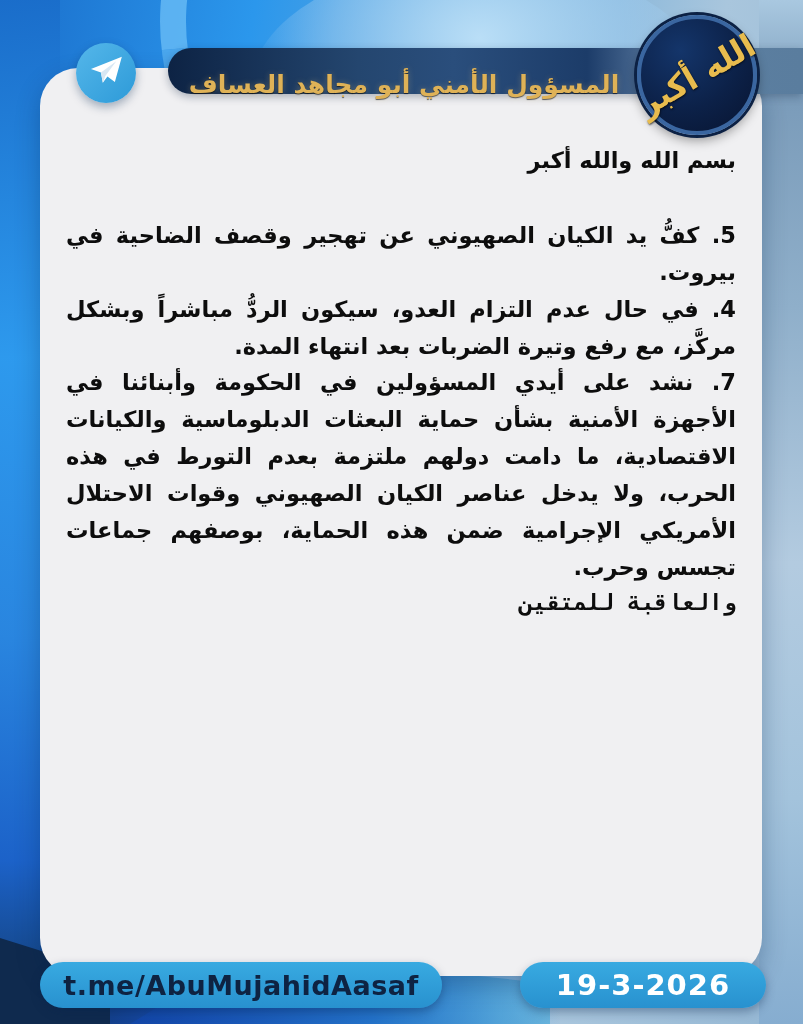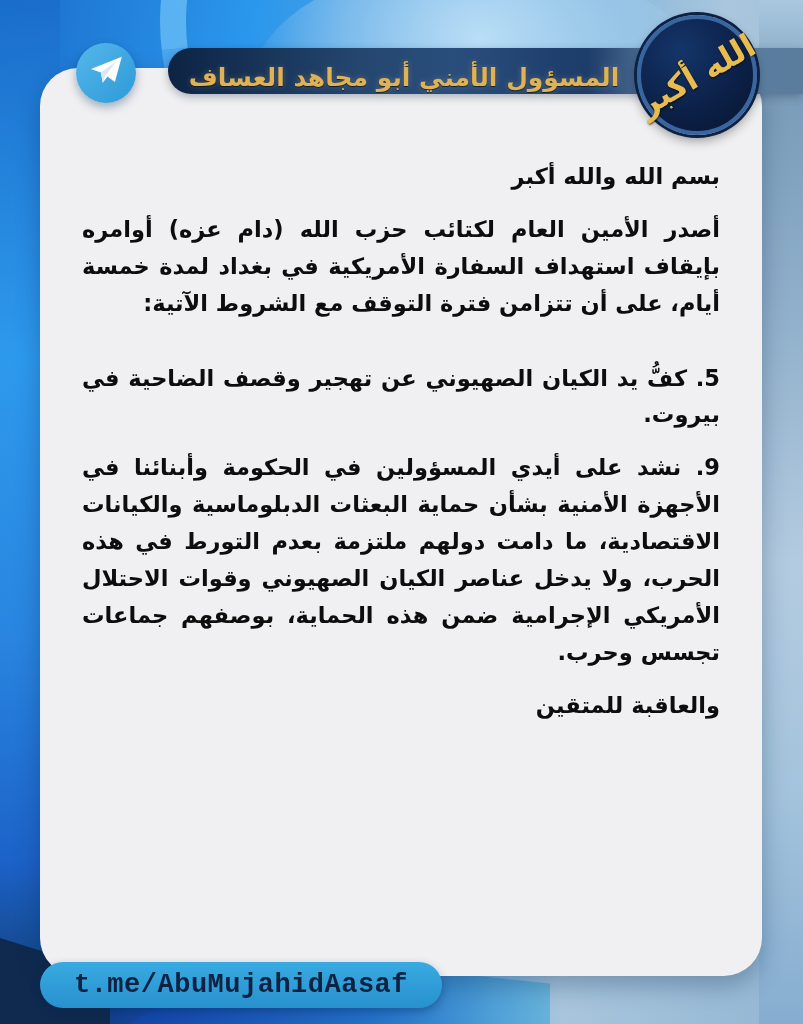--- a/index.html
+++ b/index.html
@@ -26,75 +26,75 @@
     background:linear-gradient(80deg,rgba(18,70,170,.85),rgba(60,170,220,.55));
     clip-path:polygon(0 100%,28% 20%,100% 55%,100% 100%);}
   .bg-corner-dark{position:absolute;left:0;bottom:0;width:110px;height:86px;background:#0f2a4e;
     clip-path:polygon(0 0,100% 40%,100% 100%,0 100%);}
 
   
   .card{position:absolute;left:40px;top:68px;width:722px;height:908px;background:#f0f0f2;
     border-radius:38px;box-shadow:0 10px 24px rgba(8,35,75,.3);}
   .card-inner{position:absolute;inset:0;padding:74px 26px 0 26px;direction:rtl;
     color:#0d0d0d;font-weight:bold;font-size:22.5px;line-height:1.64;}
-  .card-inner p{margin:16px;text-align:justify;}
+  .card-inner p{margin:0;text-align:justify;}
   .basmala{text-align:right !important;}
   .conditions{margin-top:38px;}
-  .closing{margin-top:52px;text-align:right !important;}
+  .closing{margin-top:52px;text-align:right !important;font-family:Liberation Mono, monospace;}
 
   
   .band{position:absolute;left:168px;top:48px;width:635px;height:46px;
     border-radius:24px 0 0 24px;
     background:linear-gradient(90deg,#0d2344 0%,#24466f 30%,#2a4e7c 45%,#1c3c69 66%,#41618a 73%,#5c7fa2 78%,#5a7d9e 100%);
     box-shadow:0 3px 8px rgba(10,30,60,.3);}
-  .band-title{position:absolute;left:0;top:6px;width:472px;height:46px;display:flex;align-items:center;justify-content:center;
+  .band-title{position:absolute;left:0;top:13px;width:472px;height:46px;display:flex;align-items:center;justify-content:center;
     color:#dfb257;font-size:25px;font-weight:bold;letter-spacing:-1px;
     text-shadow:0 1px 1px rgba(0,0,0,.6),0 0 6px rgba(255,215,130,.25);white-space:nowrap;}
 
   
   .badge{position:absolute;left:637px;top:15px;width:112px;height:112px;border-radius:50%;
     background:radial-gradient(circle at 35% 28%,#14356a 0%,#0c2148 55%,#081430 100%);
     border:4px solid #3a66a0;box-shadow:0 0 0 3px #0c2144,0 5px 12px rgba(0,0,0,.4);
     display:flex;align-items:center;justify-content:center;}
   .badge-text{color:#e8bc4e;font-size:32px;font-weight:bold;transform:rotate(-30deg);
     text-shadow:0 1px 2px rgba(0,0,0,.7);white-space:nowrap;}
 
   
   .tg{position:absolute;left:76px;top:43px;width:60px;height:60px;border-radius:50%;
     background:linear-gradient(135deg,#55b7ea 0%,#2d9ad8 100%);
     box-shadow:0 4px 10px rgba(10,40,80,.35);display:flex;align-items:center;justify-content:center;}
   .tg svg{width:38px;height:38px;}
 
   
   .pill{position:absolute;top:962px;height:46px;border-radius:23px;display:flex;align-items:center;justify-content:center;
-    background:linear-gradient(180deg,#38aae1 0%,#2891cf 100%);box-shadow:0 4px 10px rgba(8,35,75,.35);font-family:Liberation Mono, monospace;}
+    background:linear-gradient(180deg,#38aae1 0%,#2891cf 100%);box-shadow:0 4px 10px rgba(8,35,75,.35);}
   .pill-url{left:40px;width:402px;color:#0e2342;font-size:27px;font-weight:bold;letter-spacing:.5px;}
   .pill-date{left:520px;width:246px;color:#ffffff;font-size:29px;font-weight:bold;letter-spacing:1px;}
 </style>
 </head>
 <body>
 
 <div class="stage">
 
   <div class="bg-left-strip"></div>
   <div class="bg-right-strip"></div>
   <div class="bg-haze"></div>
   <div class="bg-arc1"></div>
   <div class="bg-arc2"></div>
   <div class="bg-bottom-band"></div>
   <div class="bg-bottom-diag"></div>
   <div class="bg-corner-dark"></div>
 
   <div class="card">
     <div class="card-inner">
       <p class="basmala">بسم الله والله أكبر</p>
-      <p class="intro">أصدر الأمين العام لكتائب حزب الله (دام عزه) أوامره بإيقاف استهداف السفارة الأمريكية في بغداد لمدة خمسة أيام، على أن تتزامن فترة التوقف مع الشروط الآتية:</p>
       <div class="conditions">
         <p>5. كفُّ يد الكيان الصهيوني عن تهجير وقصف الضاحية في بيروت.</p>
-        <p>9. نشد على أيدي المسؤولين في الحكومة وأبنائنا في الأجهزة الأمنية بشأن حماية البعثات الدبلوماسية والكيانات الاقتصادية، ما دامت دولهم ملتزمة بعدم التورط في هذه الحرب، ولا يدخل عناصر الكيان الصهيوني وقوات الاحتلال الأمريكي الإجرامية ضمن هذه الحماية، بوصفهم جماعات تجسس وحرب.</p>
+        <p>4. في حال عدم التزام العدو، سيكون الردُّ مباشراً وبشكل مركَّز، مع رفع وتيرة الضربات بعد انتهاء المدة.</p>
+        <p>7. نشد على أيدي المسؤولين في الحكومة وأبنائنا في الأجهزة الأمنية بشأن حماية البعثات الدبلوماسية والكيانات الاقتصادية، ما دامت دولهم ملتزمة بعدم التورط في هذه الحرب، ولا يدخل عناصر الكيان الصهيوني وقوات الاحتلال الأمريكي الإجرامية ضمن هذه الحماية، بوصفهم جماعات تجسس وحرب.</p>
       </div>
       <p class="closing">والعاقبة للمتقين</p>
     </div>
   </div>
 
   <div class="band">
     <div class="band-title">المسؤول الأمني أبو مجاهد العساف</div>
   </div>
 
   <div class="badge">
@@ -106,14 +106,17 @@
       <svg viewBox="0 0 24 24" aria-hidden="true">
         <path fill="#ffffff" d="M22 3 2.5 10.8l6.3 2.1L10 19.4l2.9-3.9 4.7 3.5L22 3Z"></path>
         <path fill="#d8e7f3" d="M8.8 12.9 10 19.4l1.55-4.25 6.95-9.3z"></path>
       </svg>
     </span>
   </div>
 
   <div class="pill pill-url">
     <span>t.me/AbuMujahidAasaf</span>
   </div>
+  <div class="pill pill-date">
+    <span>19-3-2026</span>
+  </div>
 
 </div>
 
 </body></html>

